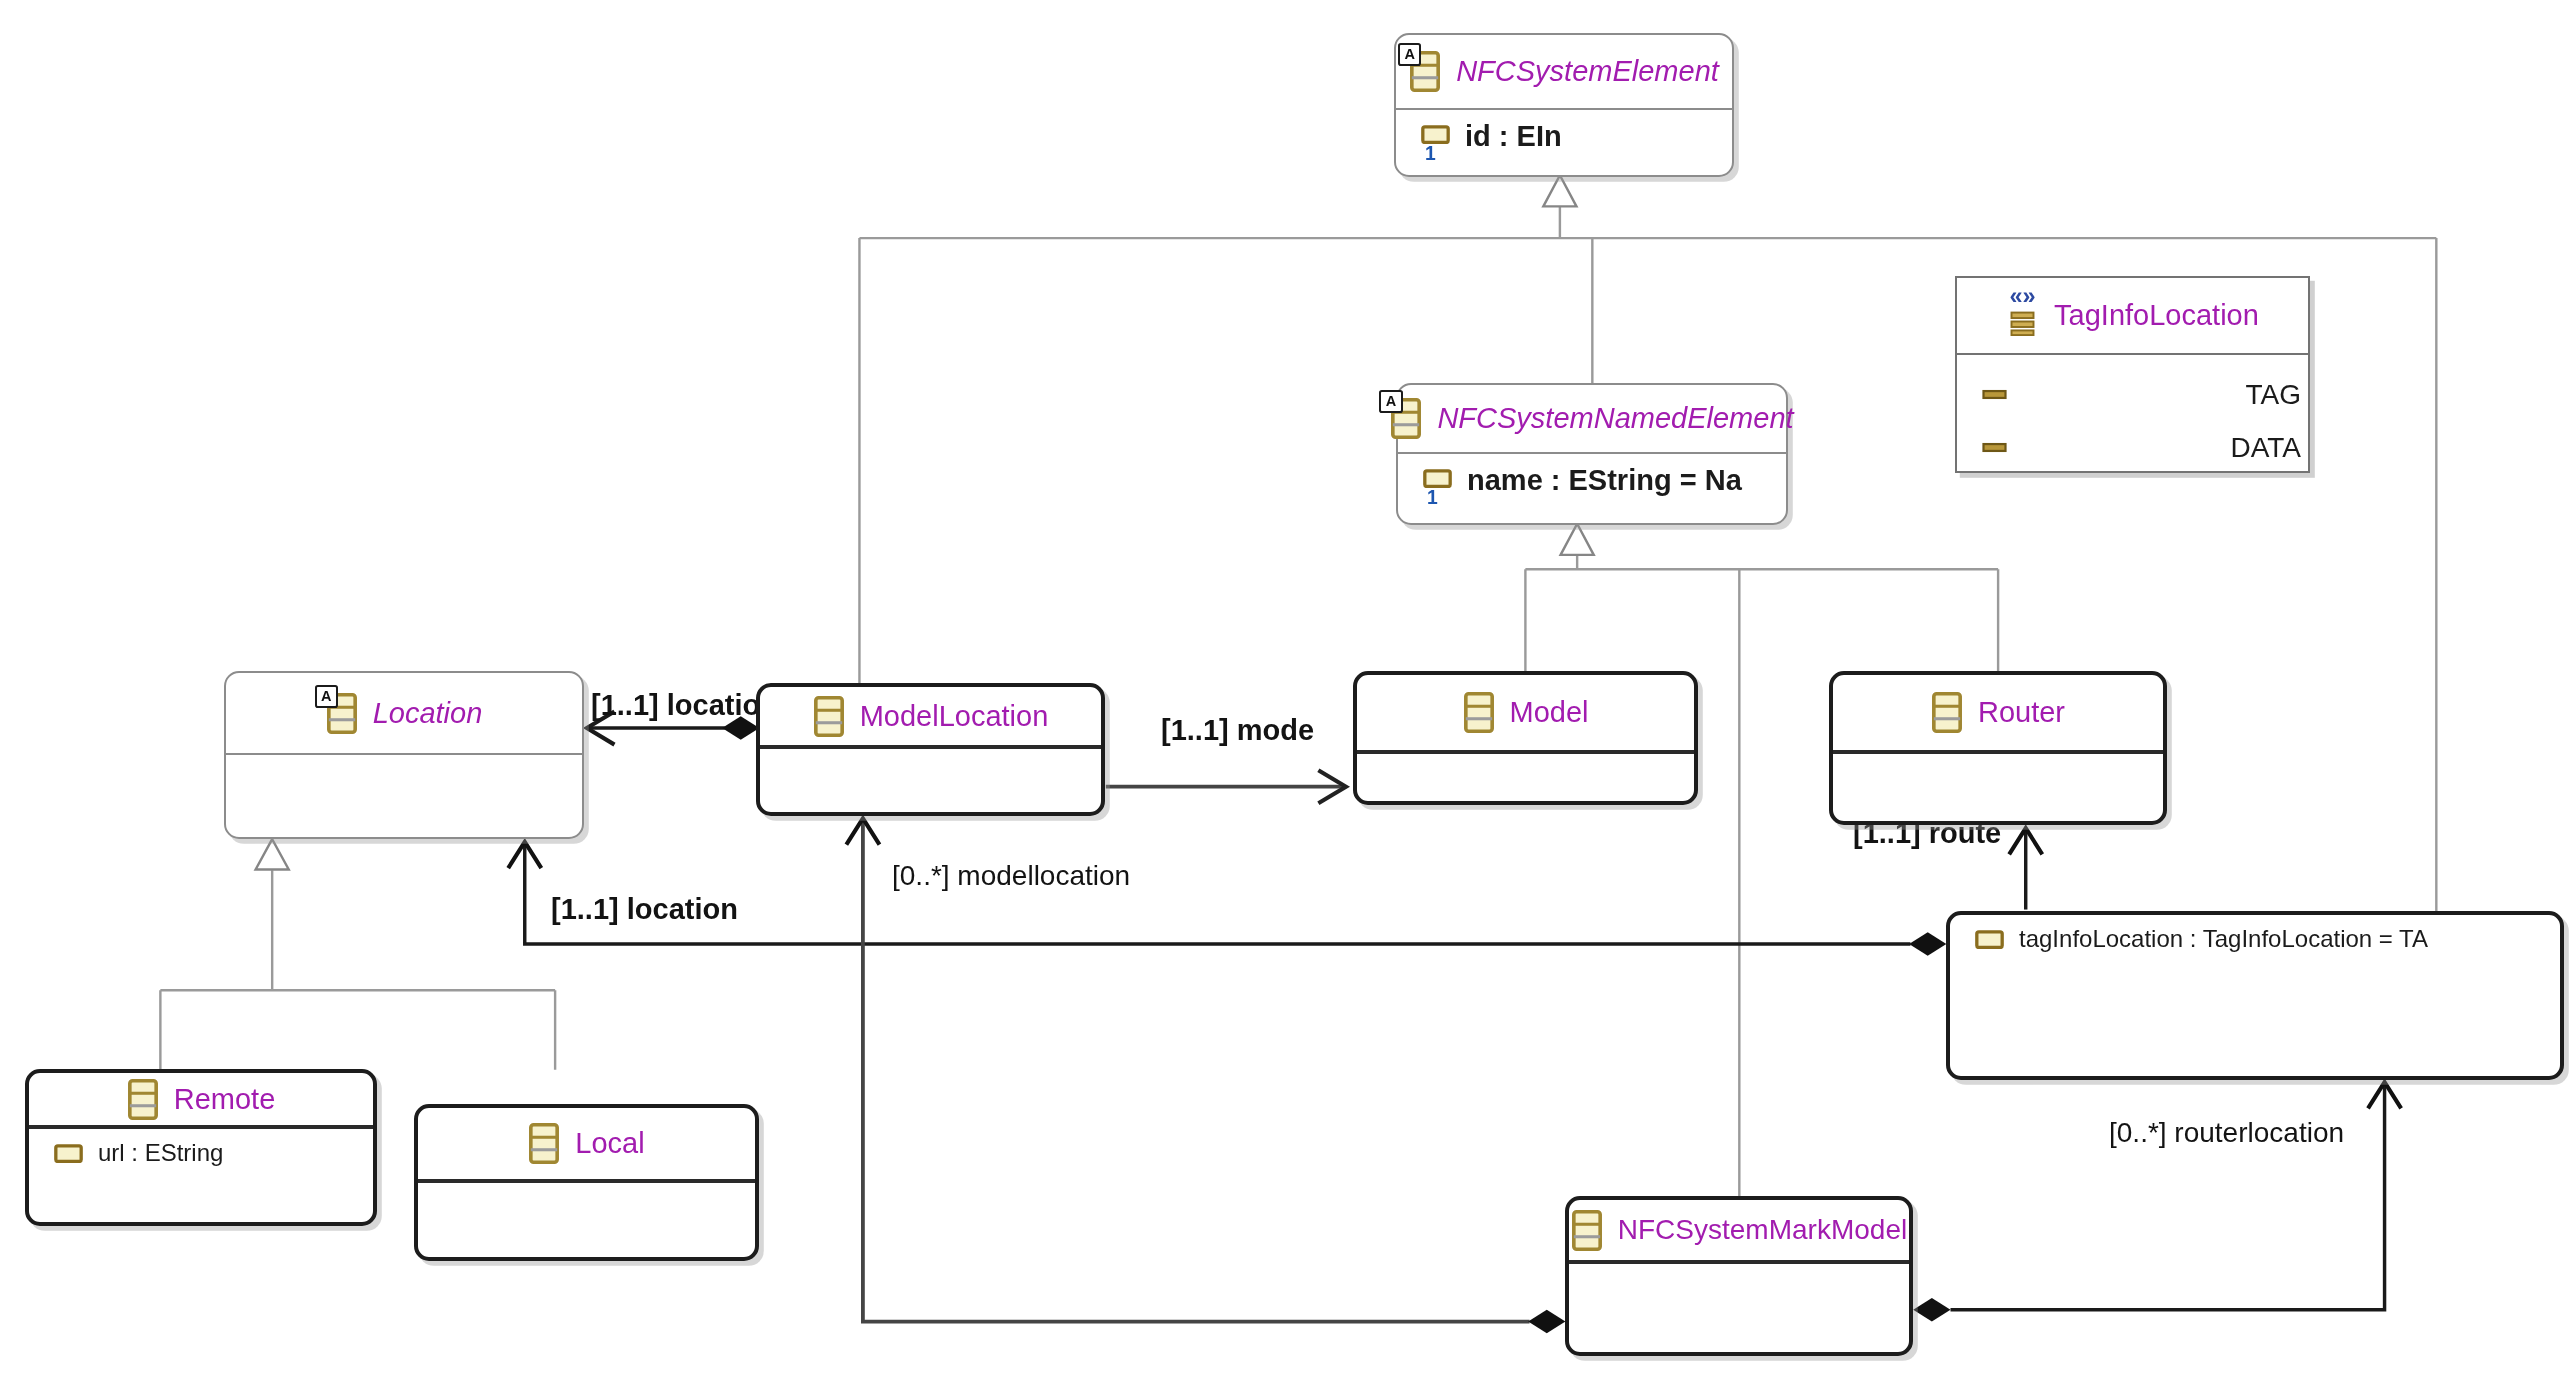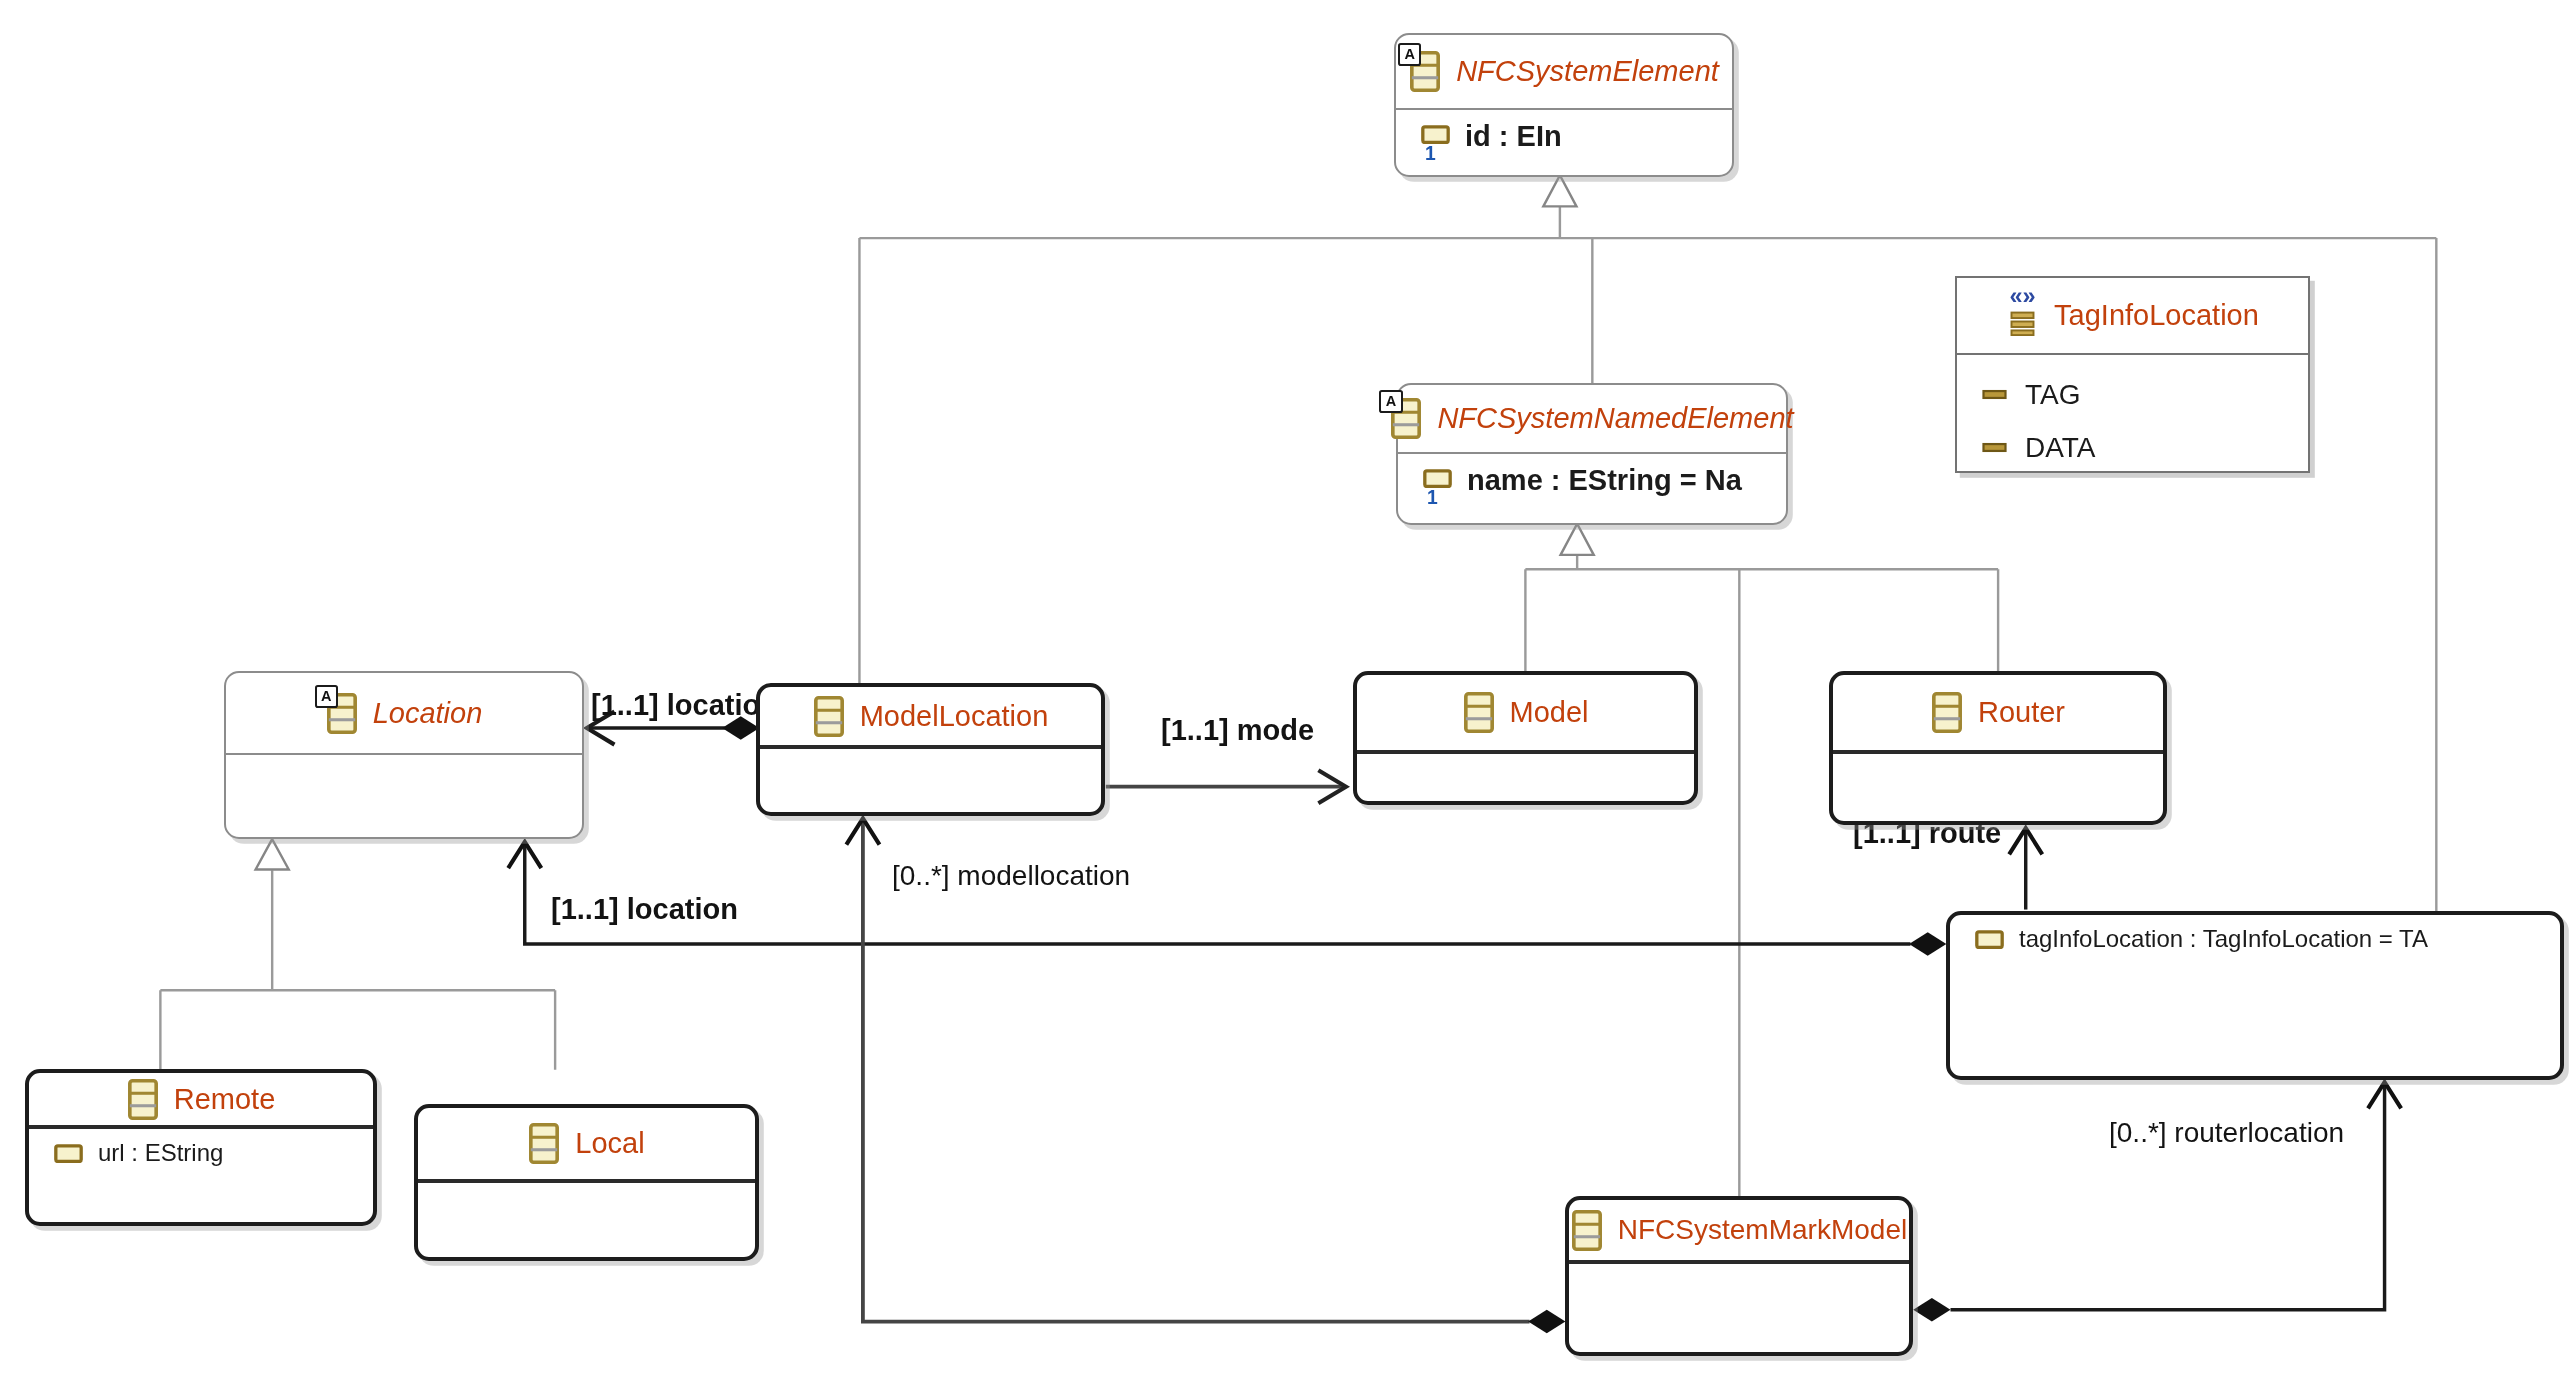--- a/index.html
+++ b/index.html
@@ -10,26 +10,26 @@
   #connectors{position:absolute;left:0;top:0;width:2576px;height:1394px;}
   .cls{position:absolute;box-sizing:border-box;background:#fff;border-radius:15px;
        box-shadow:4.8px 4.8px 0 rgba(150,150,150,.38);}
   .cls.concrete{border:4.1px solid #1c1c1c;}
   .cls.abstract{border:2.8px solid #8c8c8c;}
   .cls.enum{border:2.8px solid #737373;border-radius:0;box-shadow:4.8px 4.8px 0 rgba(150,150,150,.45);}
   .title{box-sizing:border-box;display:flex;align-items:center;justify-content:center;gap:15px;}
   .concrete .title{border-bottom:4.1px solid #2a2a2a;}
   .abstract .title{border-bottom:2.8px solid #8c8c8c;}
   .enum .title{border-bottom:2.8px solid #737373;}
-  .cname{font-size:29px;color:#c2410c;white-space:nowrap;}
+  .cname{font-size:29px;color:#a21caf;white-space:nowrap;}
   .abstract .cname{font-style:italic;}
   .body{box-sizing:border-box;padding:11px 7px 0 25px;}
   .attr{display:flex;align-items:flex-start;gap:15px;font-size:24px;white-space:nowrap;line-height:1.1;}
   .attr.boldattr{font-weight:bold;font-size:29px;}
-  .lit{display:flex;align-items:center;gap:18px;font-size:28px;margin-bottom:21px;}
+  .lit{display:flex;align-items:center;font-size:28px;margin-bottom:21px;justify-content:space-between;}
   .cicon{position:relative;display:inline-block;line-height:0;}
   .abadge{position:absolute;left:-11px;top:-7px;width:19.3px;height:19.3px;background:#fff;
           border:2.8px solid #1b1b1b;border-radius:2.8px;font-style:normal;font-weight:bold;
           font-size:14.5px;line-height:18px;text-align:center;color:#111;}
   .aicon{display:inline-flex;flex-direction:column;align-items:flex-start;line-height:0;padding-top:4.1px;}
   .mult{font-style:normal;font-weight:bold;color:#1d56b0;font-size:19.3px;line-height:19.3px;padding-left:4.1px;}
   .enumglyph{position:absolute;left:50%;top:-9.7px;transform:translateX(-50%);
              color:#2d4aa1;font-weight:bold;font-size:23.5px;line-height:21px;}
   .elabel{position:absolute;font-size:28px;color:#131313;white-space:nowrap;}
   .elabel.bold{font-weight:bold;font-size:29px;}

